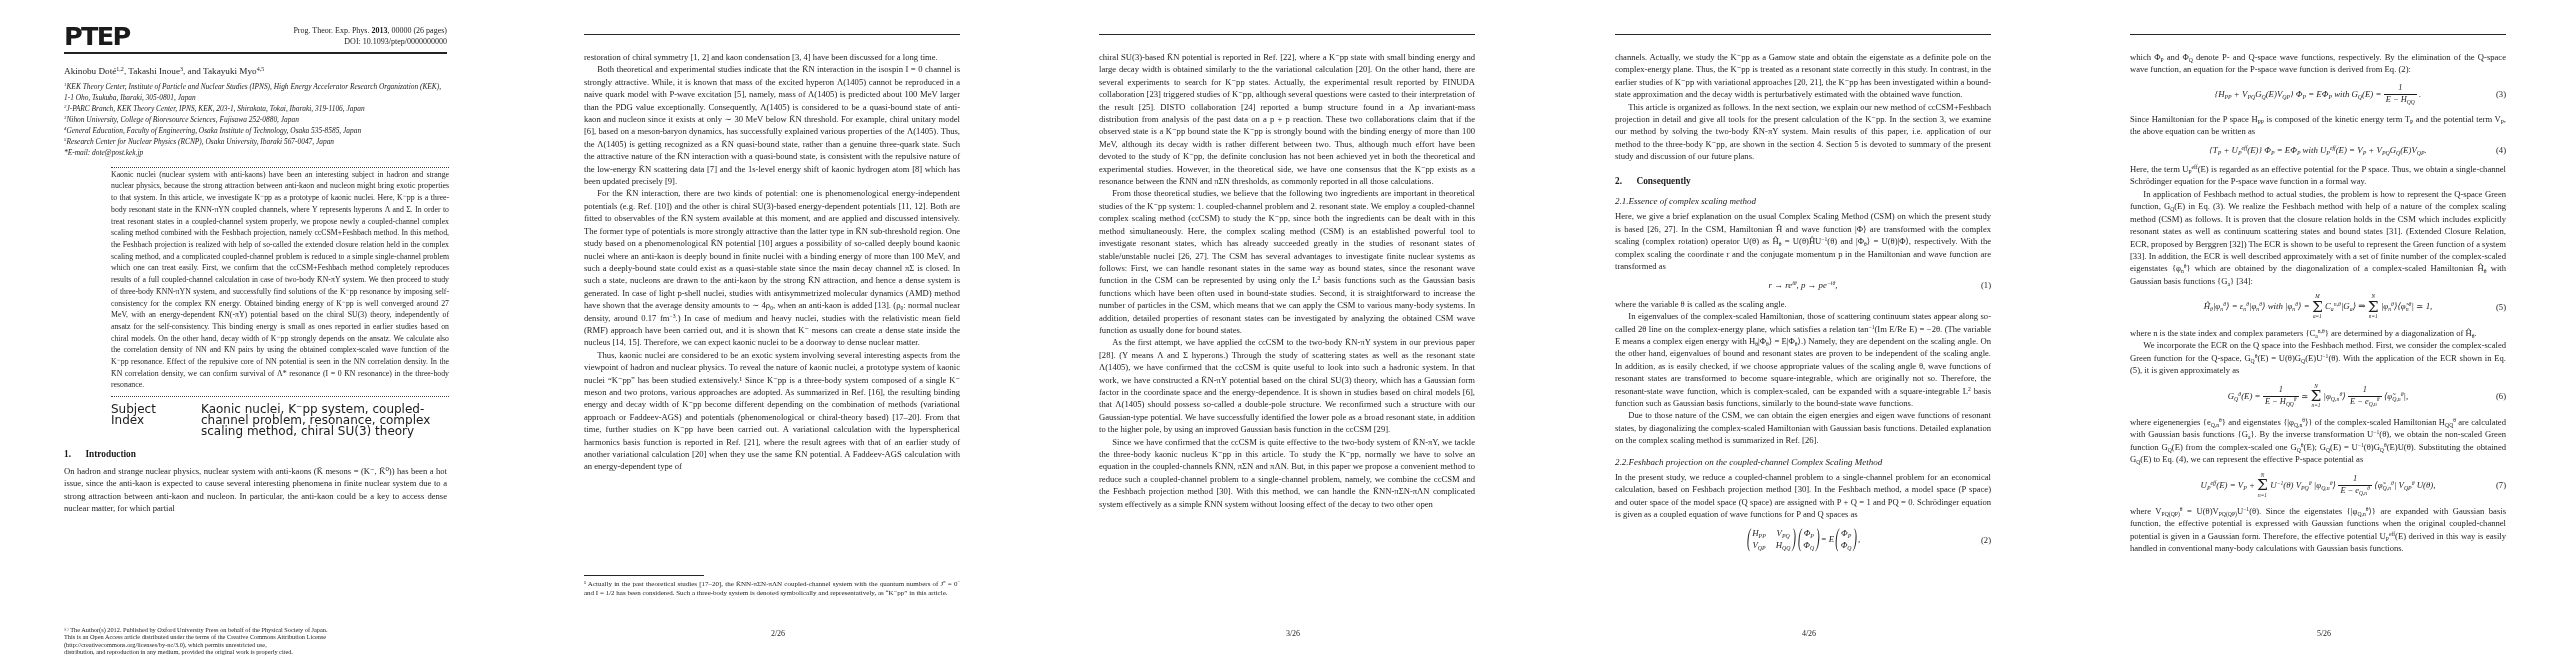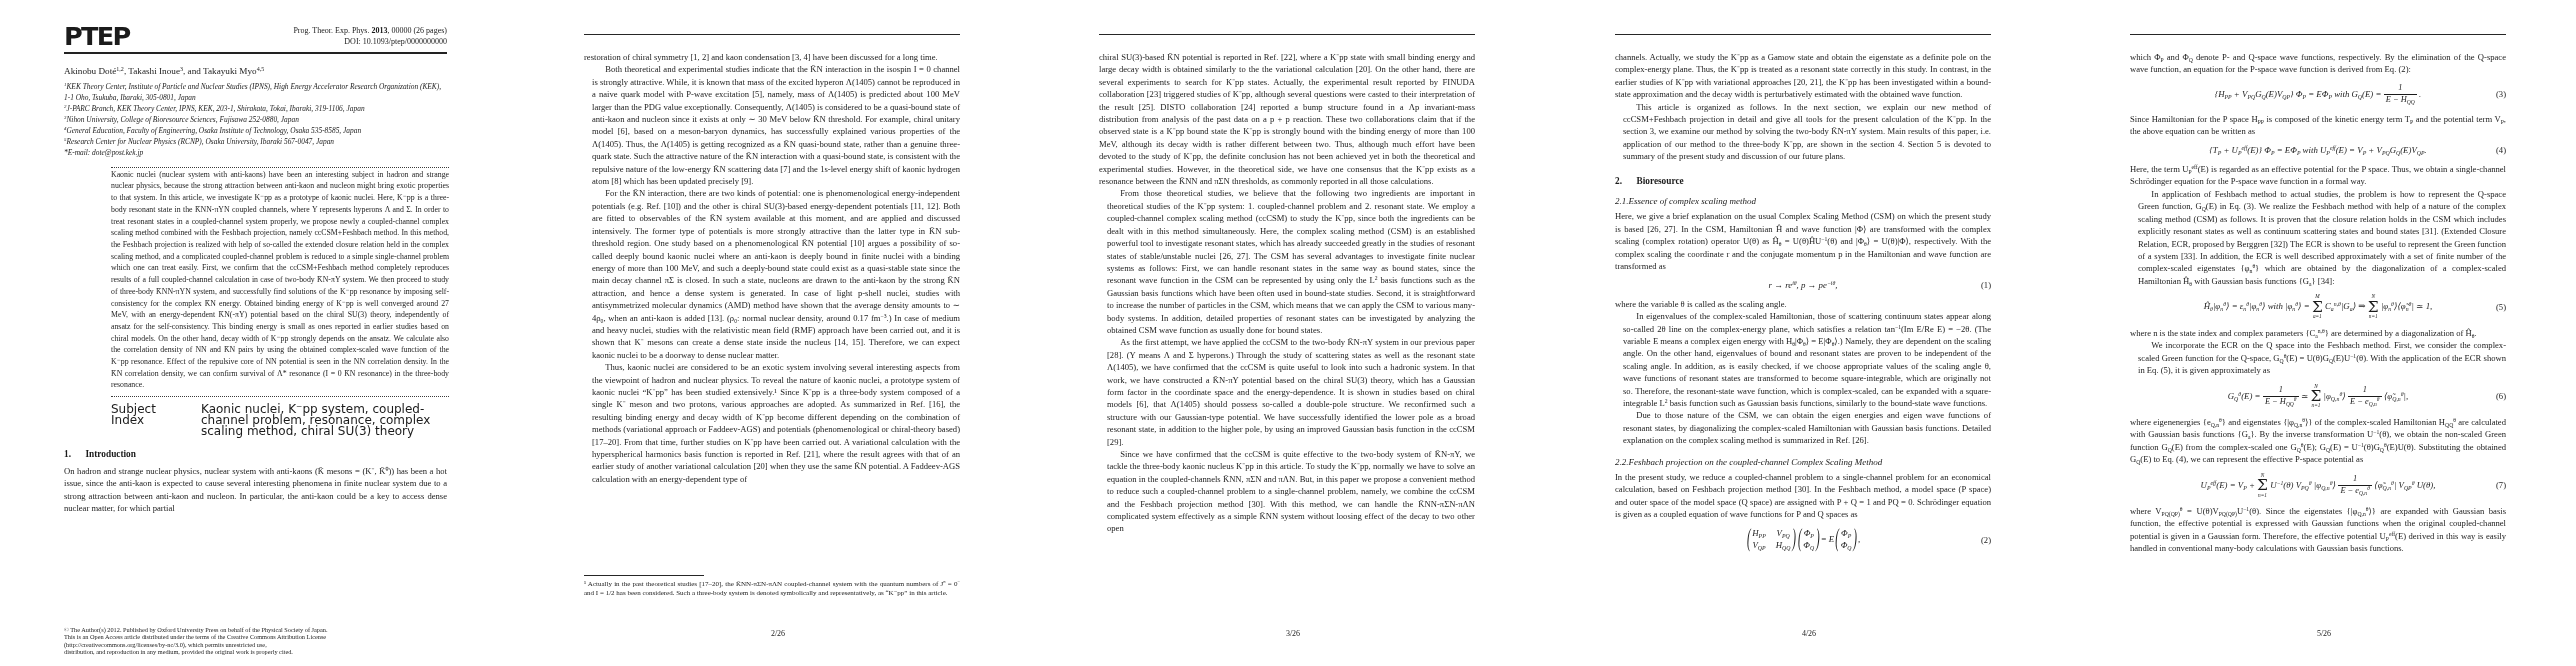--- a/index.html
+++ b/index.html
@@ -12,22 +12,22 @@
   .arxiv{
     position:absolute;left:2.2px;top:665px;transform-origin:0 0;
     transform:rotate(-90deg);white-space:nowrap;
     font-size:25px;letter-spacing:0.8px;color:#6e6e6e;
   }
   
   .page{position:absolute;top:0;width:515px;height:667px;overflow:hidden;background:#fff;}
   .col{position:absolute;left:69px;width:376px;height:100%;}
   .toprule{position:absolute;top:34px;left:0;right:0;height:1.3px;background:#262626;}
   .flow{position:absolute;top:51px;left:0;right:0;}
-  .p{font-size:8.6px;line-height:12.4px;text-align:justify;margin:0;font-family:Liberation Serif, serif;}
-  .p.ind{text-indent:1.55em;margin-left:8px;}
+  .p{font-size:8.6px;line-height:12.4px;text-align:justify;margin:0;}
+  .p.ind{text-indent:1.55em;}
   .h1row{display:flex;gap:14.5px;font-weight:bold;font-size:9.3px;margin:13.3px 0 5.6px 0;}
   .h2row{display:flex;font-style:italic;font-size:9px;margin:10px 0 4.4px 0;}
   
   .eq{position:relative;margin:7.2px 0;text-align:center;font-style:italic;font-size:8.8px;line-height:1.25;}
   .eq .inner{display:inline-flex;align-items:center;}
   .eqnum{position:absolute;right:0;top:50%;transform:translateY(-50%);font-style:normal;font-size:8.6px;}
   .sp{font-size:66%;vertical-align:0.55em;line-height:0;}
   .sb{font-size:66%;vertical-align:-0.3em;line-height:0;}
   .frac{display:inline-flex;flex-direction:column;align-items:center;vertical-align:middle;margin:0 2.2px;line-height:1.3;font-size:95%;}
   .frac .fnum{padding:0 2.2px;}
@@ -132,21 +132,21 @@
     </div>
   </div>
 <div class="page" style="left:1546px">
     <div class="col">
       <div class="toprule"></div>
       <div class="flow">
         <div class="p">channels. Actually, we study the K⁻pp as a Gamow state and obtain the eigenstate as a definite pole on the complex-energy plane. Thus, the K⁻pp is treated as a resonant state correctly in this study. In contrast, in the earlier studies of K⁻pp with variational approaches [20, 21], the K⁻pp has been investigated within a bound-state approximation and the decay width is perturbatively estimated with the obtained wave function.</div>
         <div class="p ind">This article is organized as follows. In the next section, we explain our new method of ccCSM+Feshbach projection in detail and give all tools for the present calculation of the K⁻pp. In the section 3, we examine our method by solving the two-body K̄N-πY system. Main results of this paper, i.e. application of our method to the three-body K⁻pp, are shown in the section 4. Section 5 is devoted to summary of the present study and discussion of our future plans.</div>
         <div class="h1row">
           <span>2.</span>
-          <span>Bioresource</span>
+          <span>Consequently</span>
         </div>
         <div class="h2row">
           <span>2.1.</span>
           <span>Essence of complex scaling method</span>
         </div>
         <div class="p">Here, we give a brief explanation on the usual Complex Scaling Method (CSM) on which the present study is based [26, 27]. In the CSM, Hamiltonian Ĥ and wave function |Φ⟩ are transformed with the complex scaling (complex rotation) operator U(θ) as Ĥ<span class="sb">θ</span> = U(θ)ĤU<span class="sp">−1</span>(θ) and |Φ<span class="sb">θ</span>⟩ = U(θ)|Φ⟩, respectively. With the complex scaling the coordinate r and the conjugate momentum p in the Hamiltonian and wave function are transformed as</div>
         <div class="eq"><span class="inner">
             <span>r → re<span class="sp">iθ</span>,   p → pe<span class="sp">−iθ</span>,</span>
           </span><span class="eqnum">(1)</span></div>
         <div class="p">where the variable θ is called as the scaling angle.</div>

